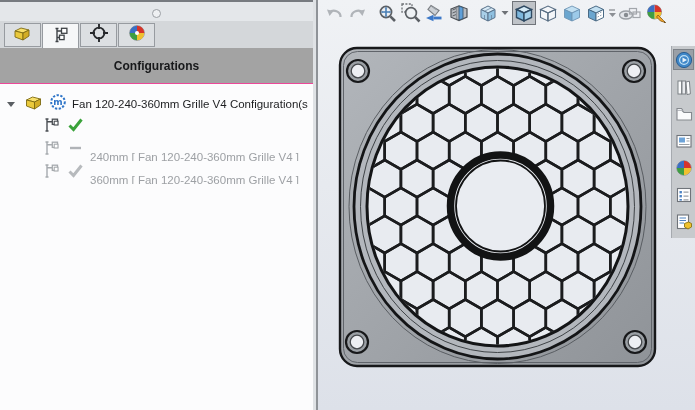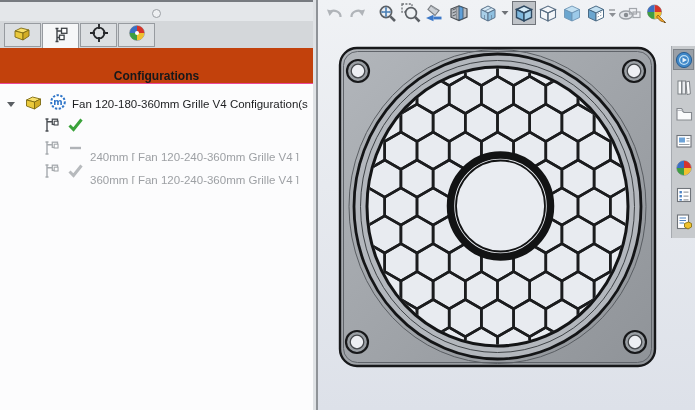--- a/index.html
+++ b/index.html
@@ -11,22 +11,22 @@
   .left-panel{position:absolute;left:0;top:0;width:313px;height:410px;background:#fcfcfd;}
   .panel-top-strip{position:absolute;left:0;top:0;width:313px;height:20px;background:#e4e7ea;
        border-top:2px solid #777b80;border-bottom:1px solid #c3c6ca;}
   .collapse-handle{position:absolute;left:152px;top:7px;width:7px;height:7px;border:1px solid #9b9fa4;
        border-radius:50%;background:#eef0f2;}
   .tab-bar{position:absolute;left:0;top:21px;width:313px;height:27px;background:#d4d7da;
        border-bottom:1px solid #b6b9bd;}
   .tab{position:absolute;top:2px;width:37px;height:24px;background:#dcdfe2;border:1px solid #979ba0;
        display:flex;align-items:center;justify-content:center;box-sizing:border-box;}
   .tab.active{background:#f6f7f8;height:26px;border-bottom:none;}
-  .panel-header{position:absolute;left:0;top:48px;width:313px;height:35px;background:#c2410c;
-       display:flex;align-items:flex-end;justify-content:center;border-bottom:3px solid #ec4899;}
+  .panel-header{position:absolute;left:0;top:48px;width:313px;height:35px;background:#a3a3a3;
+       display:flex;align-items:center;justify-content:center;border-bottom:3px solid #ec4899;}
   .panel-header span{font-size:12px;font-weight:700;color:#17181a;}
   .tree{position:absolute;left:0;top:84px;width:313px;height:326px;background:#fcfcfd;padding-top:8px;box-sizing:border-box;}
   .tree-row{position:relative;height:23px;display:flex;align-items:center;white-space:nowrap;overflow:hidden;}
   .tree-row .lbl{font-size:11.5px;color:#1d1e20;}
   .tree-row.dim .lbl{color:#9da0a4;margin-top:14px;}
   .tree-row.activecfg .lbl{color:#141517;font-weight:600;}
   .sp{display:inline-block;flex:none;}
 
   
   .v-divider{position:absolute;left:313px;top:0;width:3px;height:410px;background:#dfe2e5;border-right:2px solid #8f9398;}
@@ -120,21 +120,21 @@
           </svg>
         </span>
         <span class="sp" style="width:5px"></span>
         <span>
           <svg width="18" height="18" viewBox="0 0 18 18">
             <circle cx="9" cy="9" r="6.8" fill="#fff" stroke="#2e74c8" stroke-width="2" stroke-dasharray="2.3 1.5"></circle>
             <text x="9" y="12.4" font-size="9" font-weight="bold" fill="#2e74c8" text-anchor="middle" font-family="'DejaVu Sans',sans-serif">m</text>
           </svg>
         </span>
         <span class="sp" style="width:5px"></span>
-        <span class="lbl">Fan 120-180-360mm Grille V4 Configuration(s</span>
+        <span class="lbl">Fan 120-240-360mm Grille V4 Configuration(s</span>
       </div>
 
 
       <div class="tree-row activecfg">
         <span class="sp" style="width:44px"></span>
         <span>
           <svg width="17" height="16" viewBox="0 0 17 16">
             <path d="M3 2 V14 M1.5 2 H4.5 M1.5 14 H4.5 M3 4.8 H8.5" fill="none" stroke="#4a4e53" stroke-width="1.4"></path>
             <rect x="8.3" y="2.2" width="5.2" height="5.2" fill="#fff" stroke="#4a4e53" stroke-width="1.3"></rect>
             <rect x="10.2" y="4.2" width="3.8" height="3.8" fill="#fff" stroke="#4a4e53" stroke-width="1.1"></rect>

